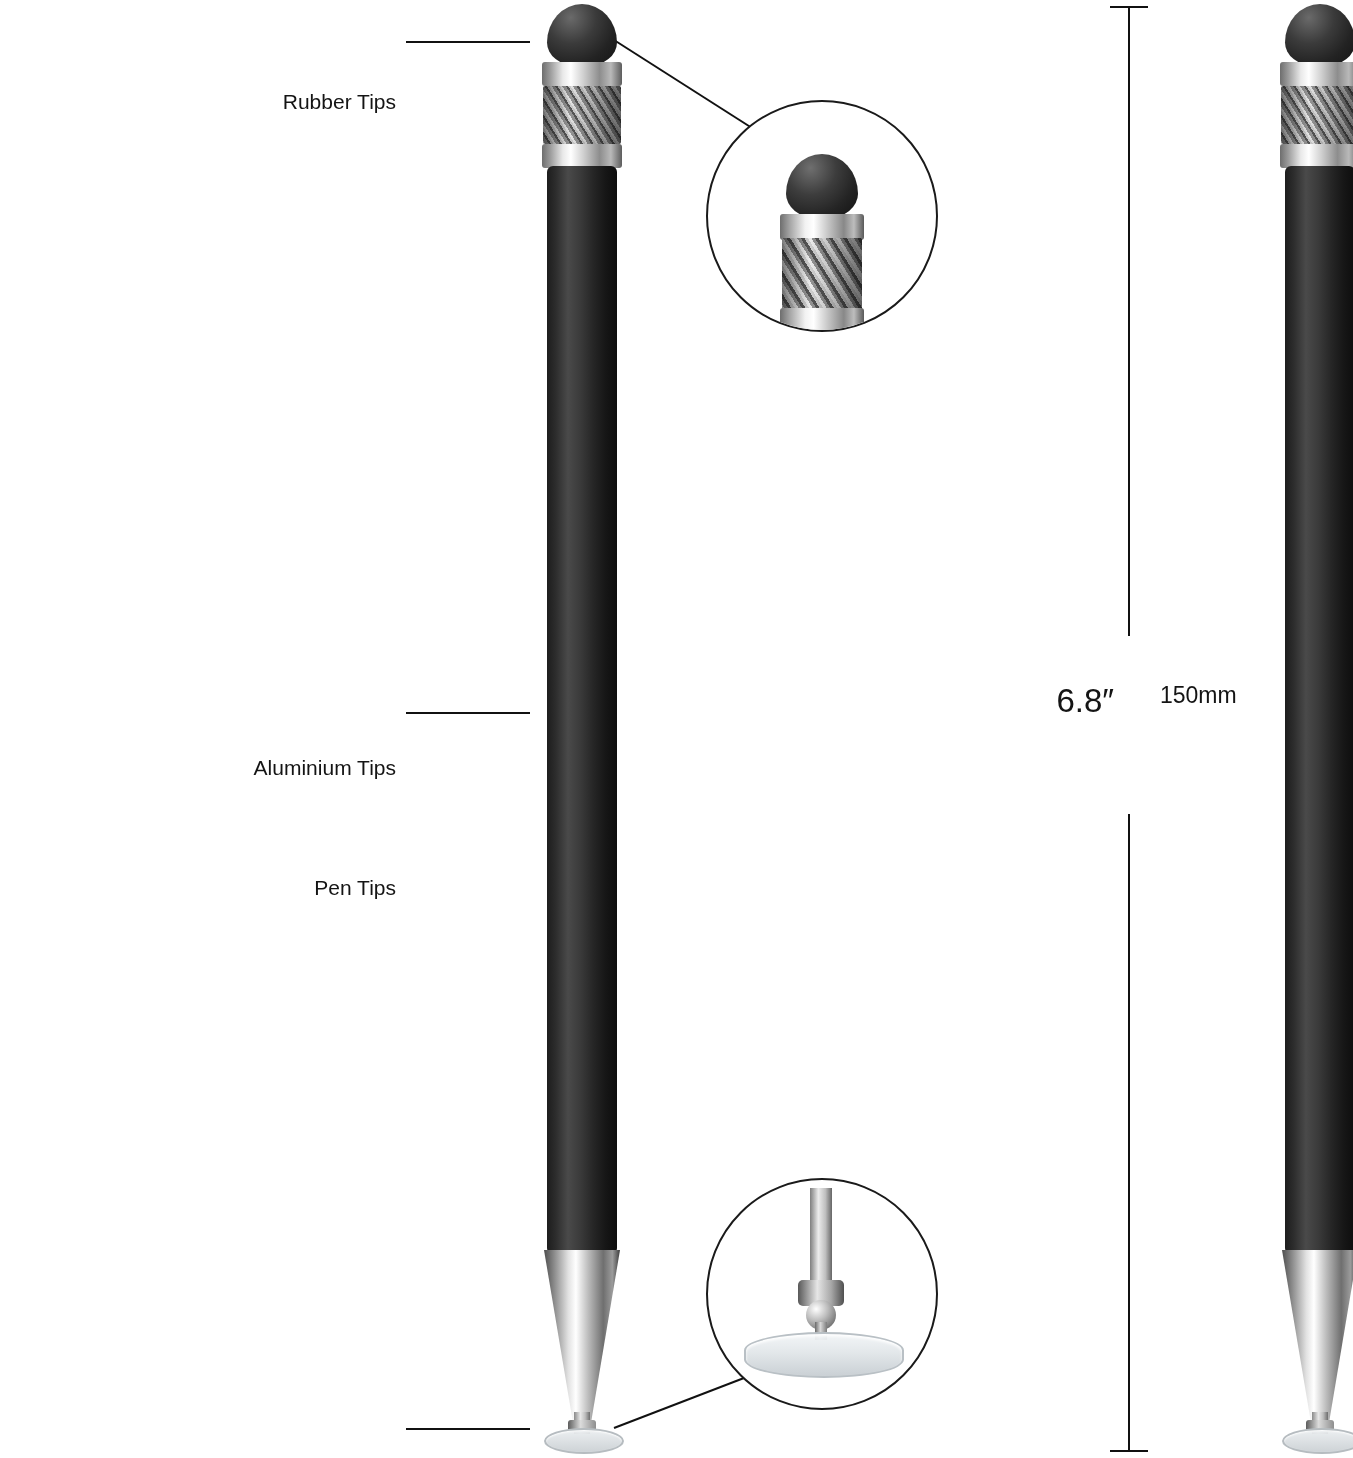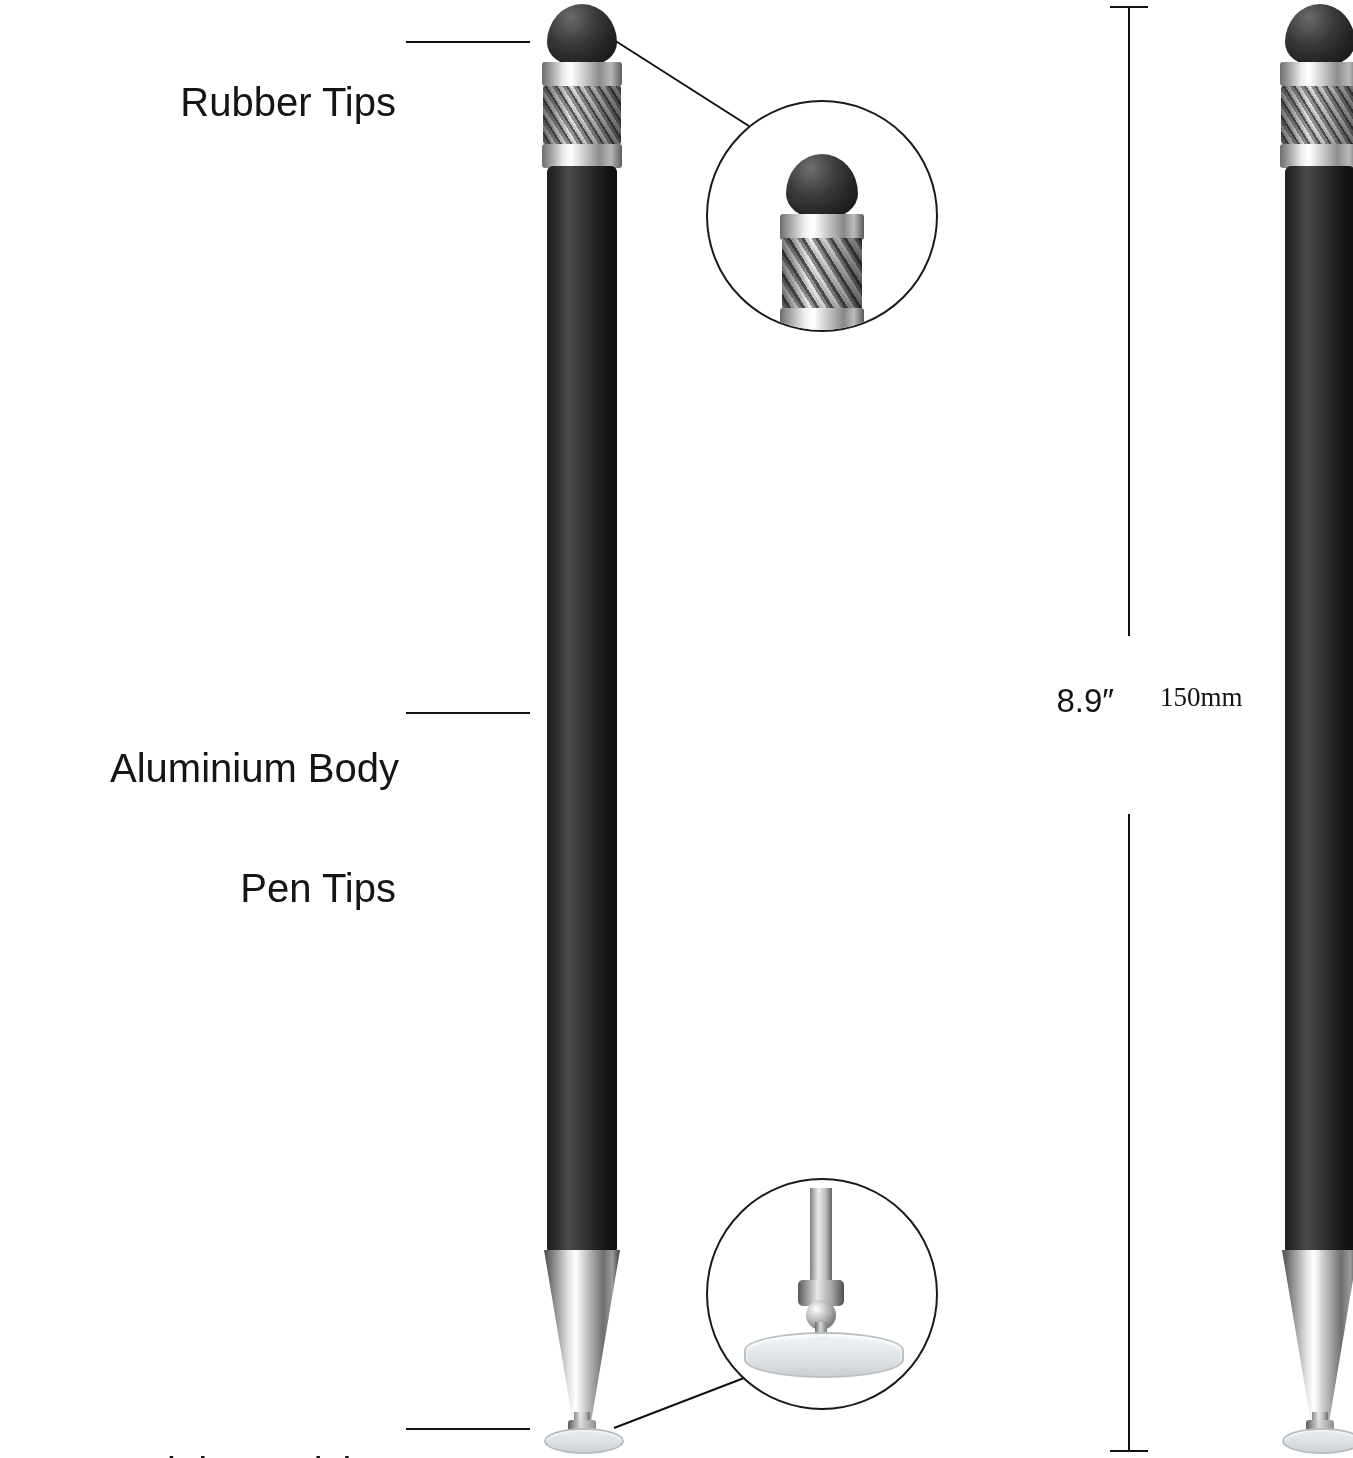--- a/index.html
+++ b/index.html
@@ -16,21 +16,21 @@
     color: #111111;
   }
   .stage {
     position: absolute;
     inset: 0;
   }
 
   
   .label {
     position: absolute;
-    font-size: 40px;
+    font-size: 21px;
     line-height: 40px;
     color: #141414;
     white-space: pre;
   }
   .label.right-align { text-align: right; }
 
   #label-rubber { left: 180px; top: 2px; width: 216px; text-align: right; }
   #label-body   { left: 110px; top: 668px; width: 286px; text-align: right; }
   #label-disc   { left: 10px;  top: 1372px; width: 386px; text-align: right; }
 
@@ -80,23 +80,22 @@
     top: 682px;
     width: 120px;
     text-align: right;
     font-size: 33px;
     color: #141414;
   }
   #dim-mm {
     position: absolute;
     left: 1160px;
     top: 682px;
-    font-size: 27px;
+    font-size: 23px;
     color: #141414;
-    font-family: Liberation Serif, serif;
   }
 
   
   .pen { position: absolute; }
 
   .pen .rubber-tip {
     position: absolute;
     border-radius: 50% 50% 42% 42% / 62% 62% 38% 38%;
     background:
       radial-gradient(ellipse at 34% 22%, #6a6a6a 0%, #3b3b3b 38%, #232323 68%, #141414 100%);
@@ -253,21 +252,21 @@
 </head>
 <body>
 
 <div class="stage">
 
   <div class="label right-align" id="label-rubber">
     <div>Rubber Tips</div>
   </div>
 
   <div class="label right-align" id="label-body">
-    <div>Aluminium Body</div>
+    <div>Aluminium Tips</div>
     <div>Pen Tips</div>
   </div>
 
   <div class="label right-align" id="label-disc">
     <div>High Precision</div>
     
   </div>
 
   <div class="leader" id="leader-rubber"></div>
   <div class="leader" id="leader-body"></div>
@@ -314,16 +313,16 @@
     <div class="z-disc-collar"></div>
     <div class="z-disc-ball"></div>
     <div class="z-disc-stem"></div>
     <div class="z-disc-plate"></div>
   </div>
 
   <div id="dim-line"></div>
   <div id="dim-cap-top"></div>
   <div id="dim-cap-bottom"></div>
   <div id="dim-gap"></div>
-  <div id="dim-inch">8.9″</div>
+  <div id="dim-inch">6.8″</div>
   <div id="dim-mm">150mm</div>
 
 </div>
 
 </body></html>

